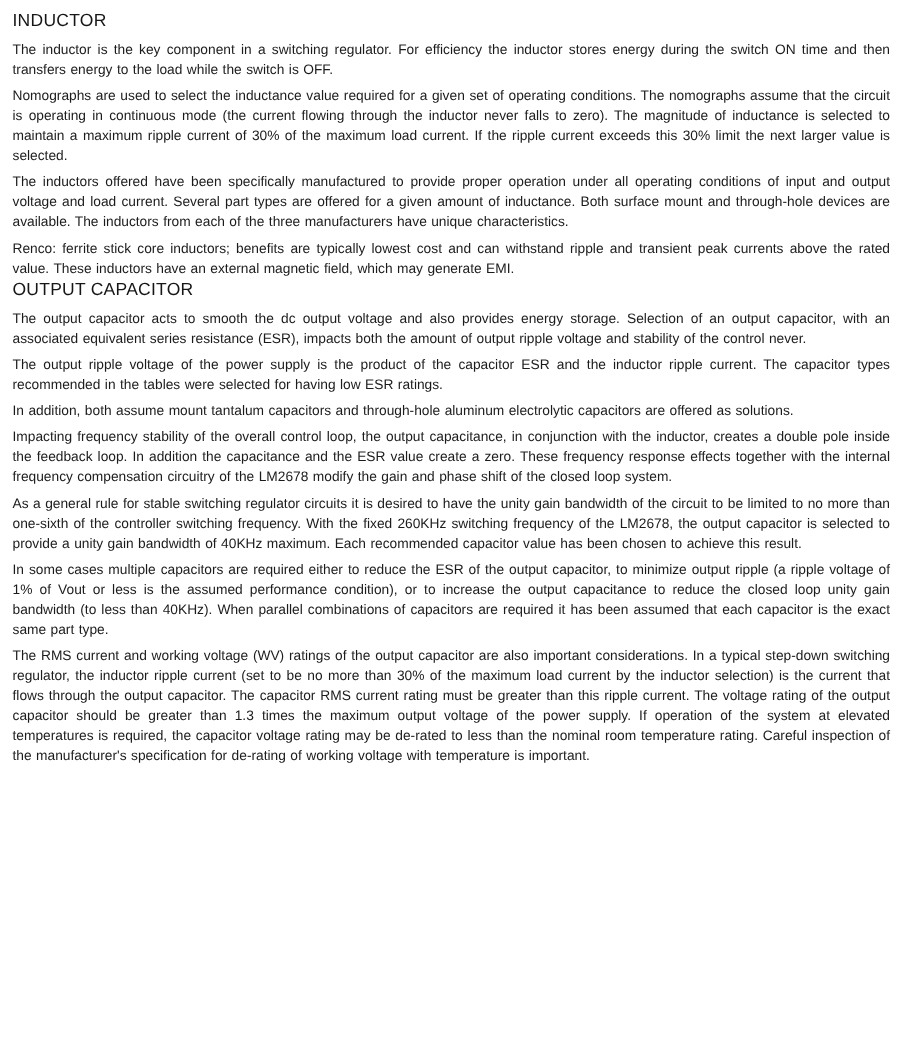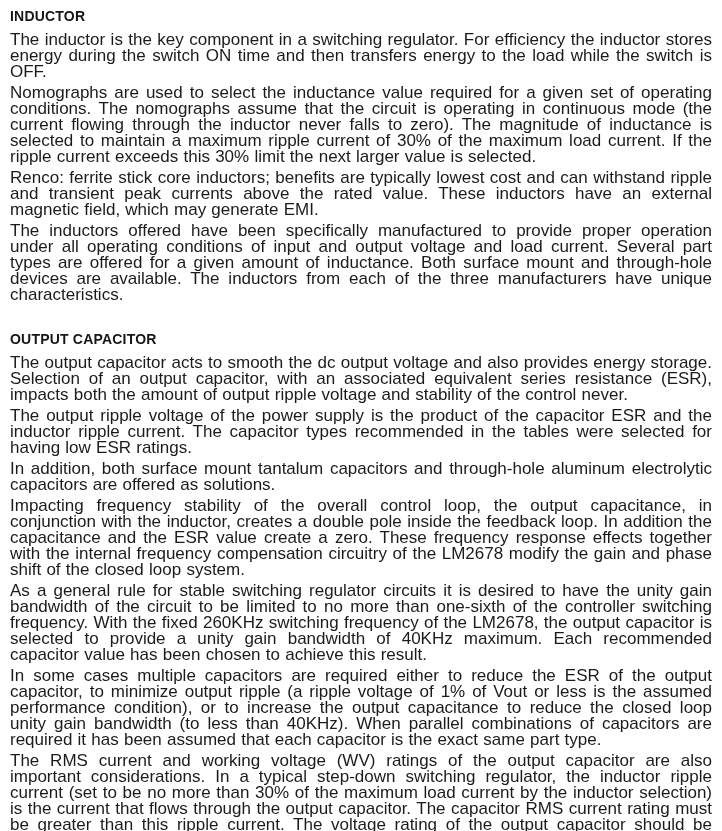--- a/index.html
+++ b/index.html
@@ -17,56 +17,56 @@
   .page {
     box-sizing: border-box;
     width: 722px;
     height: 831px;
     padding: 8px 10px 0 10px;
     background: #ffffff;
   }
   .section-heading {
     font-size: 14px;
     line-height: 17px;
-    font-weight: bold;
+    font-weight: normal;
     margin: 0 0 7px 0;
     letter-spacing: 0.2px;
     color: #161616;
   }
   .section + .section .section-heading {
-    margin-top: 28px;
+    margin-top: 0;
   }
   .para {
-    font-size: 17px;
+    font-size: 11px;
     line-height: 16px;
     margin: 0 0 5px 0;
     text-align: justify;
     word-spacing: 0.5px;
   }
   .para:last-child {
     margin-bottom: 0;
   }
 </style>
 </head>
 <body>
 
 <div class="page">
 
   <div class="section">
     <h2 class="section-heading">INDUCTOR</h2>
     <p class="para">The inductor is the key component in a switching regulator. For efficiency the inductor stores energy during the switch ON time and then transfers energy to the load while the switch is OFF.</p>
     <p class="para">Nomographs are used to select the inductance value required for a given set of operating conditions. The nomographs assume that the circuit is operating in continuous mode (the current flowing through the inductor never falls to zero). The magnitude of inductance is selected to maintain a maximum ripple current of 30% of the maximum load current. If the ripple current exceeds this 30% limit the next larger value is selected.</p>
+    <p class="para">The inductors offered have been specifically manufactured to provide proper operation under all operating conditions of input and output voltage and load current. Several part types are offered for a given amount of inductance. Both surface mount and through-hole devices are available. The inductors from each of the three manufacturers have unique characteristics.</p>
     <p class="para">Renco: ferrite stick core inductors; benefits are typically lowest cost and can withstand ripple and transient peak currents above the rated value. These inductors have an external magnetic field, which may generate EMI.</p>
-    <p class="para">The inductors offered have been specifically manufactured to provide proper operation under all operating conditions of input and output voltage and load current. Several part types are offered for a given amount of inductance. Both surface mount and through-hole devices are available. The inductors from each of the three manufacturers have unique characteristics.</p>
   </div>
 
   <div class="section">
     <h2 class="section-heading">OUTPUT CAPACITOR</h2>
     <p class="para">The output capacitor acts to smooth the dc output voltage and also provides energy storage. Selection of an output capacitor, with an associated equivalent series resistance (ESR), impacts both the amount of output ripple voltage and stability of the control never.</p>
     <p class="para">The output ripple voltage of the power supply is the product of the capacitor ESR and the inductor ripple current. The capacitor types recommended in the tables were selected for having low ESR ratings.</p>
-    <p class="para">In addition, both surface mount tantalum capacitors and through-hole aluminum electrolytic capacitors are offered as solutions.</p>
+    <p class="para">In addition, both assume mount tantalum capacitors and through-hole aluminum electrolytic capacitors are offered as solutions.</p>
     <p class="para">Impacting frequency stability of the overall control loop, the output capacitance, in conjunction with the inductor, creates a double pole inside the feedback loop. In addition the capacitance and the ESR value create a zero. These frequency response effects together with the internal frequency compensation circuitry of the LM2678 modify the gain and phase shift of the closed loop system.</p>
     <p class="para">As a general rule for stable switching regulator circuits it is desired to have the unity gain bandwidth of the circuit to be limited to no more than one-sixth of the controller switching frequency. With the fixed 260KHz switching frequency of the LM2678, the output capacitor is selected to provide a unity gain bandwidth of 40KHz maximum. Each recommended capacitor value has been chosen to achieve this result.</p>
     <p class="para">In some cases multiple capacitors are required either to reduce the ESR of the output capacitor, to minimize output ripple (a ripple voltage of 1% of Vout or less is the assumed performance condition), or to increase the output capacitance to reduce the closed loop unity gain bandwidth (to less than 40KHz). When parallel combinations of capacitors are required it has been assumed that each capacitor is the exact same part type.</p>
     <p class="para">The RMS current and working voltage (WV) ratings of the output capacitor are also important considerations. In a typical step-down switching regulator, the inductor ripple current (set to be no more than 30% of the maximum load current by the inductor selection) is the current that flows through the output capacitor. The capacitor RMS current rating must be greater than this ripple current. The voltage rating of the output capacitor should be greater than 1.3 times the maximum output voltage of the power supply. If operation of the system at elevated temperatures is required, the capacitor voltage rating may be de-rated to less than the nominal room temperature rating. Careful inspection of the manufacturer's specification for de-rating of working voltage with temperature is important.</p>
   </div>
 
 </div>
 
 </body></html>

